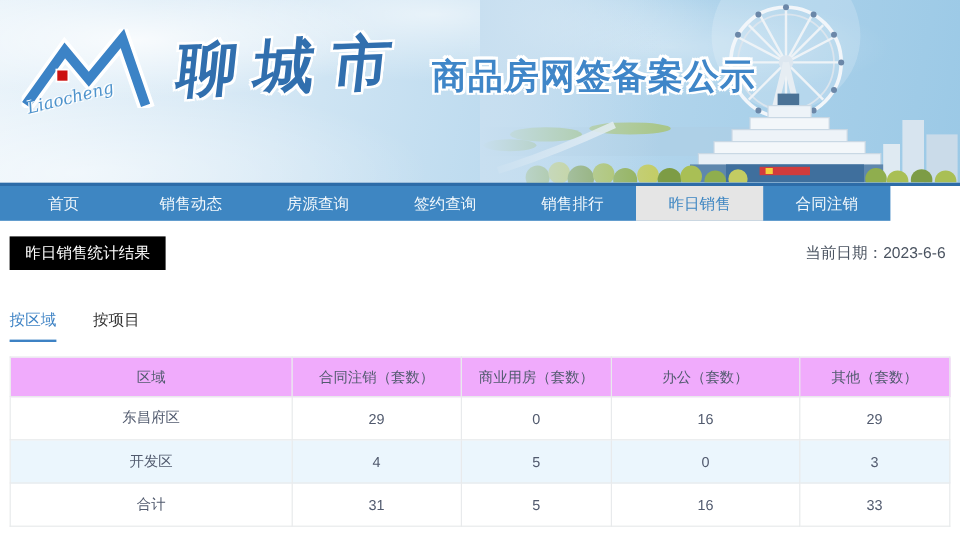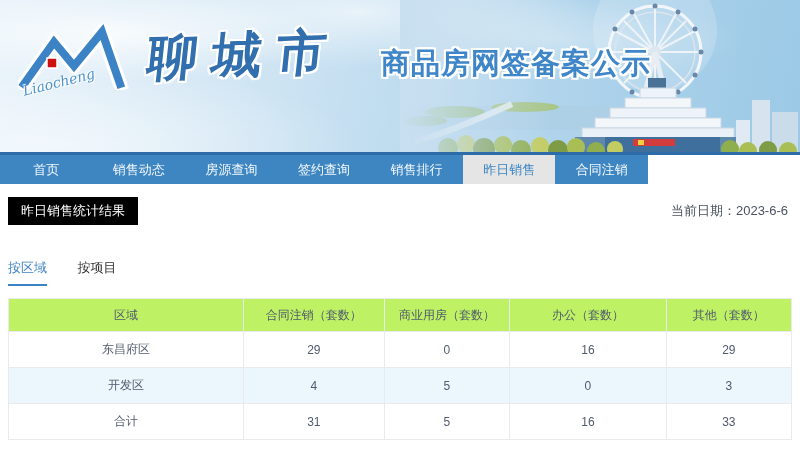--- a/index.html
+++ b/index.html
@@ -17,46 +17,46 @@
       radial-gradient(ellipse 420px 110px at 8% 95%, rgba(255,255,255,.55), transparent 70%); }
   .scenery { position:absolute; right:0; top:0; width:400px; height:152px; }
   .logo-wrap { position:absolute; left:18px; top:24px; width:130px; height:80px; z-index:2; }
   .logo-script { position:absolute; left:4px; top:50px; font-family:"DejaVu Serif", serif;
     font-style:italic; font-size:14px; color:#4e93cc; transform:rotate(-14deg);
     text-shadow:1px 1px 0 #fff, -1px -1px 0 #fff; }
   .city-name { position:absolute; left:148px; top:22px; z-index:2;
     font-size:50px; font-weight:900; color:#316fae; letter-spacing:14px;
     transform:skewX(-8deg) rotate(-2deg);
     text-shadow:-2px -2px 0 #fff,2px -2px 0 #fff,-2px 2px 0 #fff,2px 2px 0 #fff,0 -2px 0 #fff,0 2px 0 #fff,-2px 0 0 #fff,2px 0 0 #fff; }
-  .banner-title { position:absolute; left:381px; top:44px; z-index:2;
+  .banner-title { position:absolute; left:360px; top:44px; z-index:2;
     font-size:29px; font-weight:bold; color:#3f86c8; letter-spacing:1px;
     text-shadow:-2px -2px 0 #fff,2px -2px 0 #fff,-2px 2px 0 #fff,2px 2px 0 #fff,0 -2px 0 #fff,0 2px 0 #fff,-2px 0 0 #fff,2px 0 0 #fff; }
 
   
   .nav-top-line { width:800px; height:3px; background:#2d6ca8; }
-  .nav { display:flex; width:648px; height:29px; background:#3e86c2; }
+  .nav { display:flex; width:742px; height:29px; background:#3e86c2; }
   .nav-item { flex:1; text-align:center; line-height:29px; font-size:13px;
     color:#f2f8fc; cursor:pointer; }
   .nav-item.active { background:#e5e5e5; color:#3e86c2; }
 
   
   .content { padding:0 8px; background:#fff; }
   .content-header { display:flex; justify-content:space-between; align-items:center;
     margin-top:13px; }
   .page-badge { background:#000000; color:#fff; font-size:13px; padding:5px 13px; }
   .current-date { font-size:13px; color:#4a5360; padding-right:4px; }
 
   .tabs { margin-top:33px; }
   .tab { display:inline-block; font-size:13px; color:#333; padding-bottom:7px;
     margin-right:26px; cursor:pointer; border-bottom:2px solid transparent; }
   .tab.active { color:#3d82c4; border-bottom-color:#3d82c4; }
 
   table.sales { width:100%; margin-top:12px; border-collapse:collapse;
     table-layout:fixed; font-size:12px; color:#515a6e; }
-  .sales th { background:#bef264; height:33px; font-weight:400; text-align:center;
+  .sales th { background:#f0abfc; height:33px; font-weight:400; text-align:center;
     border:1px solid #e8eaec; }
   .sales td { height:36px; text-align:center; border:1px solid #e8eaec; }
   .sales tbody tr:nth-child(even) { background:#ebf6fd; }
 </style>
 </head>
 <body>
 
 <div class="banner">
 
   <svg class="scenery" viewBox="0 0 400 152">

